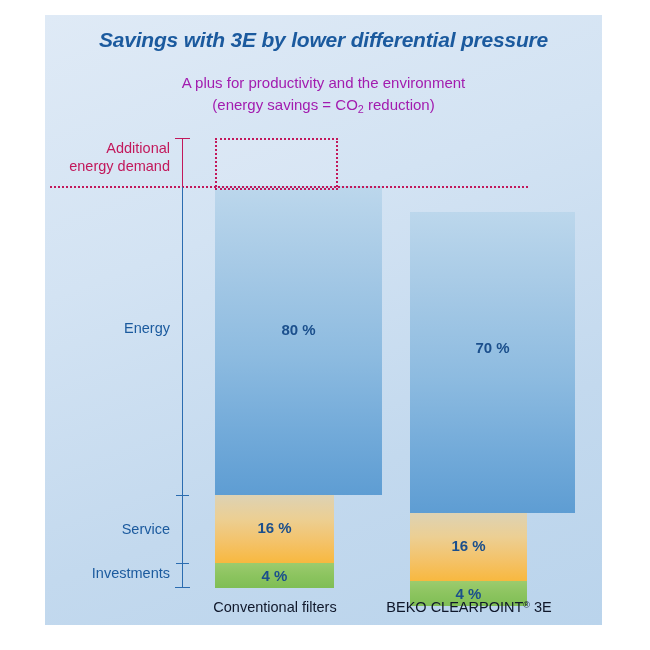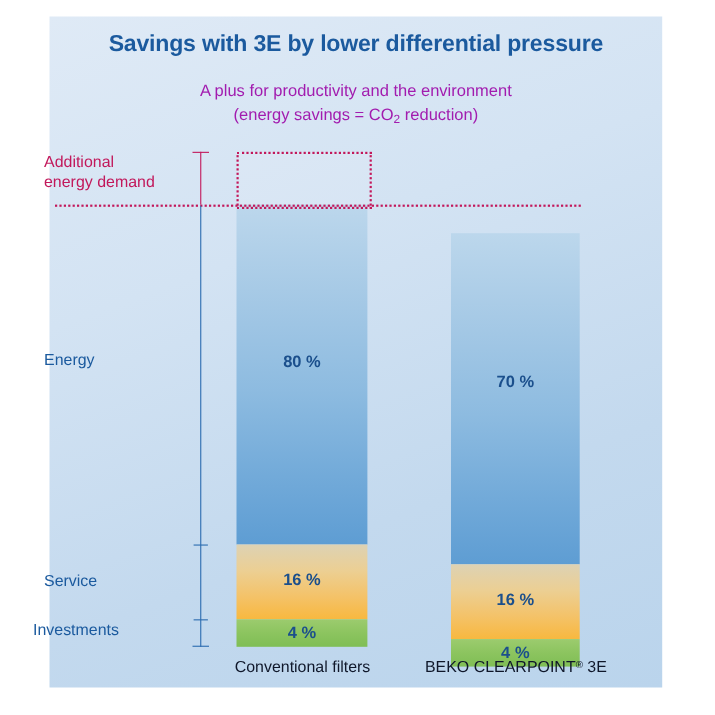--- a/index.html
+++ b/index.html
@@ -14,34 +14,36 @@
   
   .panel{
     position:absolute;left:45px;top:15px;width:557px;height:610px;
     background:linear-gradient(160deg,#dfeaf6 0%,#d3e3f3 35%,#c3d9ee 70%,#bad4ec 100%);
   }
   
   .title{
     position:absolute;left:45px;top:28px;width:557px;
     text-align:center;font-size:21px;font-weight:bold;color:#1b5a9e;
     letter-spacing:-0.2px;
+    font-style:italic;
   }
   .subtitle{
     position:absolute;left:45px;top:72px;width:557px;
     text-align:center;font-size:15px;color:#a21caf;line-height:1.45;
   }
   .subtitle .l2{display:block;}
   sub{font-size:0.72em;vertical-align:-0.25em;}
   sup{font-size:0.62em;vertical-align:0.45em;}
 
   
   .bar{position:absolute;}
   .seg{position:absolute;left:0;width:100%;}
   .seg-energy{
     background:linear-gradient(to bottom,#bcd7ec 0%,#a7cae6 25%,#8dbbe0 55%,#72aad9 80%,#5e9dd3 100%);
+    padding-left:48px;
   }
   .seg-service{
     background:linear-gradient(to bottom,#ddd2b4 0%,#eccf93 35%,#f4c268 70%,#f8b83f 100%);
   }
   .seg-invest{
     background:linear-gradient(to bottom,#9ccb6e 0%,#8cc45f 50%,#7fbe55 100%);
   }
   .seg-label{
     position:absolute;left:0;width:100%;text-align:center;
     font-size:15px;font-weight:bold;color:#1b4f8c;
@@ -57,21 +59,21 @@
   }
 
   
   .axis-line{position:absolute;width:0;border-left:1.5px solid #2b6cb0;}
   .axis-red{position:absolute;width:0;border-left:1.5px solid #c2185b;}
   .tick{position:absolute;height:0;border-top:1.5px solid #2b6cb0;}
   .tick-red{position:absolute;height:0;border-top:1.5px solid #c2185b;}
 
   
   .side-label{
-    position:absolute;text-align:left;font-size:14.5px;color:#1b5a9e;
+    position:absolute;text-align:right;font-size:14.5px;color:#1b5a9e;
     line-height:1.25;
   }
   .side-label.red{color:#c2185b;}
 
   
   .cat-label{
     position:absolute;text-align:center;font-size:14.5px;color:#0f172a;
     white-space:nowrap;
   }
 </style>

